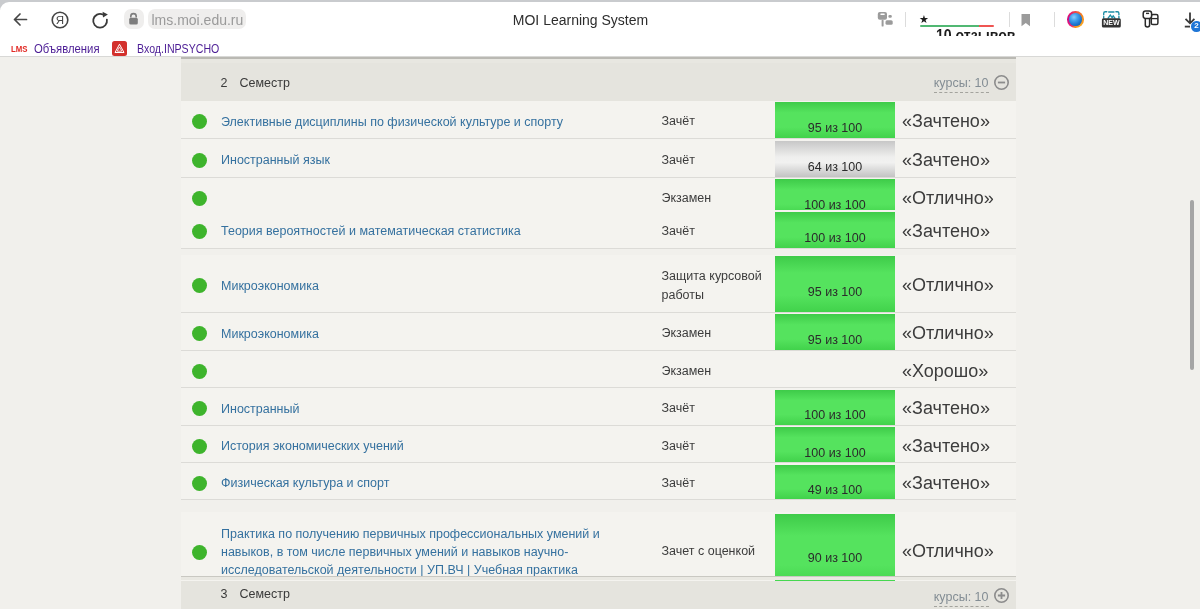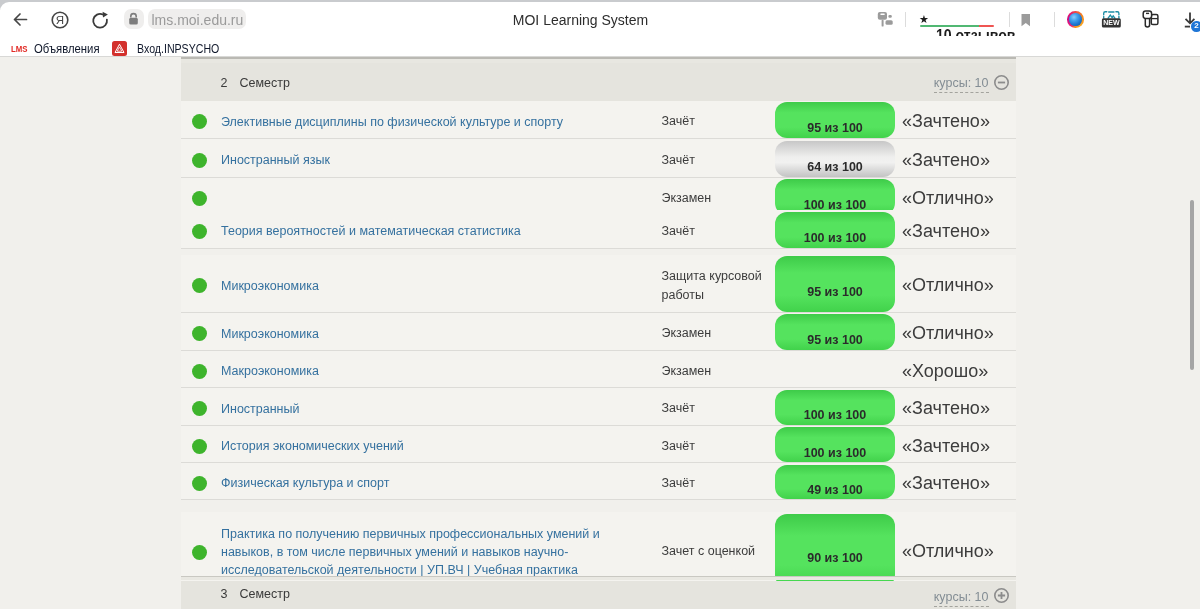--- a/index.html
+++ b/index.html
@@ -5,31 +5,31 @@
   body{width:1200px;height:609px;overflow:hidden;font-family:"Liberation Sans",sans-serif;}
   .stage{position:absolute;top:0;left:0;width:1200px;height:609px;overflow:hidden;background:#f1f0ec;}
   .abs{position:absolute;}
   
   .topstrip{left:0;top:0;width:1200px;height:10px;background:#c9cbce;}
   .chrome{left:0;top:2px;width:1200px;height:55px;background:#ffffff;border-top-left-radius:9px;}
   .bookmarks{left:0;top:36px;width:1200px;height:20px;background:#fff;border-bottom:1px solid #d8d8d6;}
   .sep{width:1px;height:15px;background:#dcdcdc;top:12px;}
   .urlpill{background:#efeeed;border-radius:7px;height:20px;top:9px;}
   .ttl{top:12px;left:0;width:1161px;text-align:center;font-size:14px;color:#2d2d2d;}
-  .bm-txt{font-size:12.2px;color:#0f172a;top:42px;}
+  .bm-txt{font-size:12.2px;color:#4c1d95;top:42px;}
   
   .page{left:0;top:57px;width:1200px;height:552px;background:#f1f0ec;}
   .sem{left:0;width:835px;background:#e5e4de;}
   .semtop{left:0;width:835px;background:#e8e7e1;border-top:2px solid #bab9b3;}
   .row{left:180.5px;width:835px;background:#f4f3ef;border-bottom:1px solid #dcdbd7;}
   .dot{left:11px;width:15px;height:15px;border-radius:50%;background:#3eb42c;}
   .cname{left:40.5px;width:430px;font-size:12.5px;color:#35719f;line-height:18.5px;display:flex;align-items:center;height:100%;box-sizing:border-box;padding-top:5px;}
   .ctype{left:481px;width:112px;font-size:12.5px;color:#3c3c3c;line-height:19px;display:flex;align-items:center;height:100%;box-sizing:border-box;padding-top:5px;}
   .cgrade{left:721.5px;font-size:18px;color:#3c3c3c;display:flex;align-items:center;height:100%;box-sizing:border-box;padding-top:5px;}
-  .score{left:594.5px;width:120px;top:1.5px;bottom:0px;display:flex;align-items:center;justify-content:center;font-size:12.5px;font-weight:bold;color:#2b2b2b;box-sizing:border-box;padding-top:16px;border-radius:12px;}
+  .score{left:594.5px;width:120px;top:1.5px;bottom:0px;display:flex;align-items:center;justify-content:center;font-size:12.5px;font-weight:normal;color:#2b2b2b;box-sizing:border-box;padding-top:16px;}
   .sc-green{background:linear-gradient(180deg,#3ecb49 0%,#55e35e 30%,#55e35e 70%,#41d24b 100%);}
   .sc-gray{background:linear-gradient(180deg,#c7c7c7 0%,#efefee 45%,#f1f1f0 60%,#c3c3c3 100%);}
   .sc-yellow{background:linear-gradient(180deg,#ddca1e 0%,#f6ec3a 40%,#f8ee3c 65%,#dbc71c 100%);}
   .semlbl{font-size:12.5px;color:#3a3a3a;display:flex;align-items:center;height:100%;box-sizing:border-box;padding-top:3px;}
   .kursy{font-size:12.5px;color:#838d94;}
   .kursy span{border-bottom:1px dashed #a3a39d;padding-bottom:2px;}
   .scrollbar{left:1190px;top:200px;width:4px;height:170px;background:#a5a5a5;border-radius:2px;}
 </style></head>
 <body>
 <div class="stage">
@@ -173,21 +173,20 @@
     </div>
     <div class="abs row" style="top:255.5px;height:37.5px;">
       <div class="abs dot" style="top:13.5px;"></div>
       <div class="abs cname">Микроэкономика</div>
       <div class="abs ctype">Экзамен</div>
       <div class="abs score sc-green">95 из 100</div>
       <div class="abs cgrade">«Отлично»</div>
     </div>
     <div class="abs row" style="top:294px;height:36px;">
       <div class="abs dot" style="top:13px;"></div>
-      <div class="abs cname">Макроэкономика</div>
       <div class="abs ctype">Экзамен</div>
       <div class="abs cgrade">«Хорошо»</div>
     </div>
     <div class="abs row" style="top:331px;height:36.5px;">
       <div class="abs dot" style="top:13px;"></div>
       <div class="abs cname">Иностранный</div>
       <div class="abs ctype">Зачёт</div>
       <div class="abs score sc-green">100 из 100</div>
       <div class="abs cgrade">«Зачтено»</div>
     </div>

